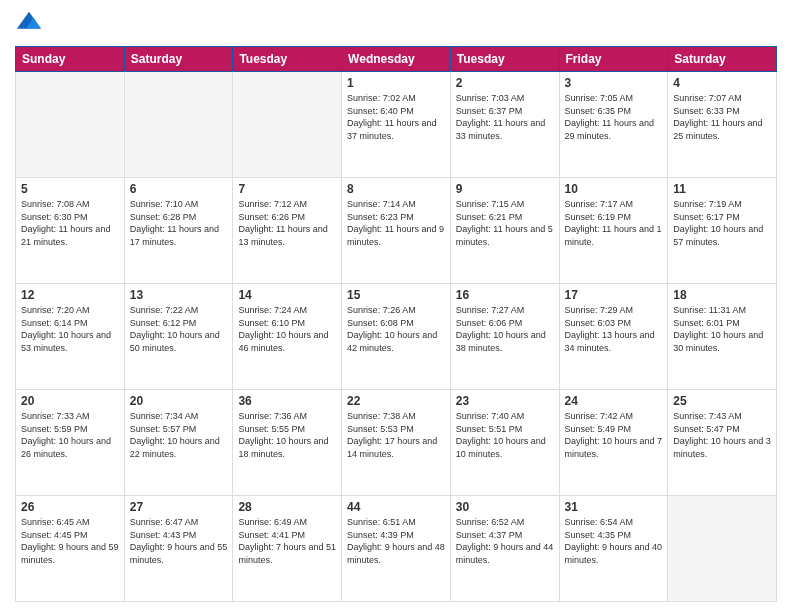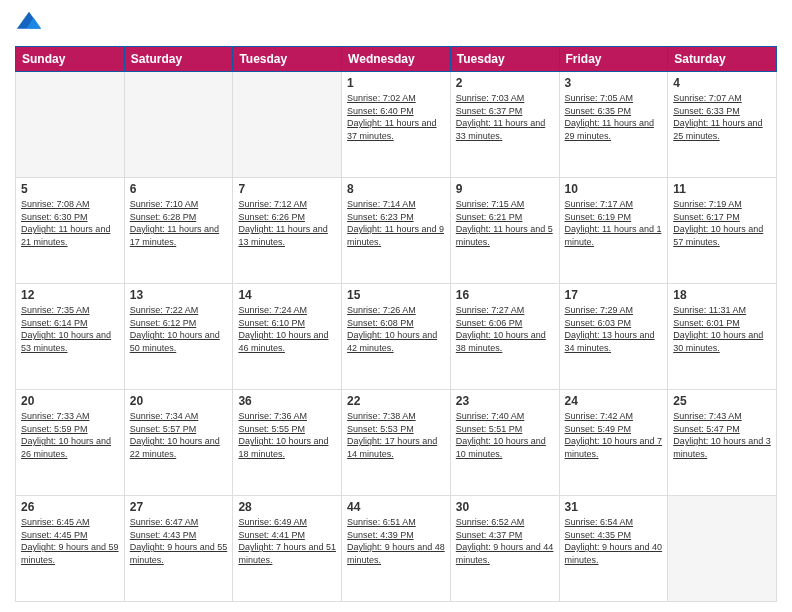--- a/index.html
+++ b/index.html
@@ -83,21 +83,20 @@
     .day-num {
       font-size: 12px;
       font-weight: bold;
       display: block;
       margin-bottom: 2px;
     }
     .day-info {
       font-size: 9px;
       line-height: 1.4;
       color: #333;
-      text-decoration: underline;
     }
     table {
       width: 100%;
       border-collapse: collapse;
       table-layout: fixed;
     }
   </style>
 </head>
 <body>
 
@@ -180,21 +179,21 @@
             <div class="day-info"><span>Sunrise: 7:17 AM</span><br><span>Sunset: 6:19 PM</span><br><span>Daylight: 11 hours and 1 minute.</span></div>
           </td>
           <td>
             <span class="day-num">11</span>
             <div class="day-info"><span>Sunrise: 7:19 AM</span><br><span>Sunset: 6:17 PM</span><br><span>Daylight: 10 hours and 57 minutes.</span></div>
           </td>
         </tr>
         <tr>
           <td>
             <span class="day-num">12</span>
-            <div class="day-info"><span>Sunrise: 7:35 AM</span><br><span>Sunset: 6:14 PM</span><br><span>Daylight: 10 hours and 53 minutes.</span></div>
+            <div class="day-info"><span>Sunrise: 7:20 AM</span><br><span>Sunset: 6:14 PM</span><br><span>Daylight: 10 hours and 53 minutes.</span></div>
           </td>
           <td>
             <span class="day-num">13</span>
             <div class="day-info"><span>Sunrise: 7:22 AM</span><br><span>Sunset: 6:12 PM</span><br><span>Daylight: 10 hours and 50 minutes.</span></div>
           </td>
           <td>
             <span class="day-num">14</span>
             <div class="day-info"><span>Sunrise: 7:24 AM</span><br><span>Sunset: 6:10 PM</span><br><span>Daylight: 10 hours and 46 minutes.</span></div>
           </td>
           <td>

